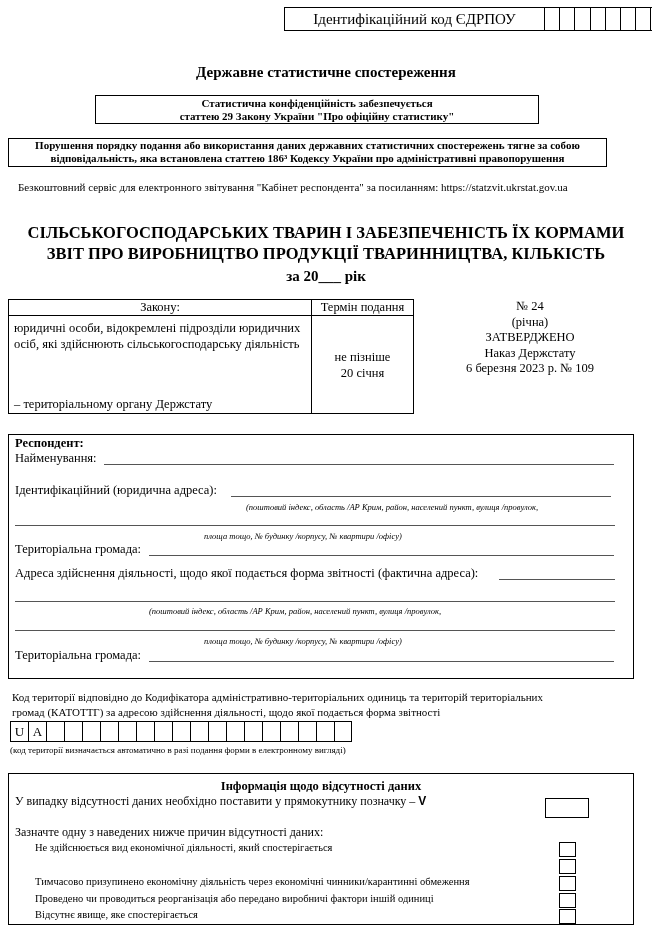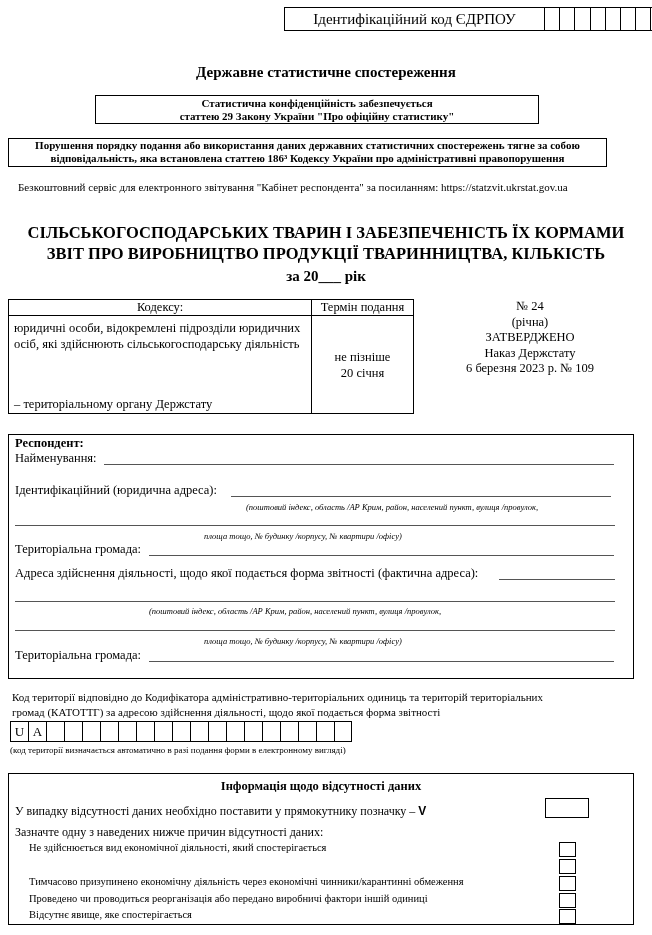--- a/index.html
+++ b/index.html
@@ -42,25 +42,25 @@
   #resp .hint { position: absolute; font-size: 8.5px; font-style: italic; white-space: nowrap; }
 
   .kat-text { left: 12px; top: 690px; font-size: 11px; line-height: 15px; width: 580px; }
   #katottg { left: 10px; top: 721px; display: flex; }
   #katottg .cell { width: 18px; height: 21px; border: 1px solid #000; border-right: none; font-size: 13px; display: flex; align-items: center; justify-content: center; }
   #katottg .cell:last-child { border-right: 1px solid #000; }
   .kat-note { left: 10px; top: 745px; font-size: 9px; }
 
   #info { left: 8px; top: 773px; width: 626px; height: 152px; border: 1.5px solid #000; font-size: 12px; }
   #info .title { position: absolute; left: 0; right: 0; top: 5px; text-align: center; font-weight: bold; font-size: 12.5px; }
-  #info .mark { position: absolute; left: 6px; top: 30px; font-size: 12px; white-space: nowrap; text-align: center; }
+  #info .mark { position: absolute; left: 6px; top: 20px; font-size: 12px; white-space: nowrap; text-align: center; }
   #info .mark b { font-family: "Liberation Sans", sans-serif; font-weight: bold; }
   #info .bigbox { position: absolute; left: 536px; top: 24px; width: 44px; height: 20px; border: 1.5px solid #000; }
   #info .reason-hdr { position: absolute; left: 6px; top: 51px; white-space: nowrap; }
-  #info .reason { position: absolute; left: 20px; font-size: 10.5px; white-space: nowrap; }
+  #info .reason { position: absolute; left: 26px; font-size: 10.5px; white-space: nowrap; }
   #info .cb { position: absolute; left: 550px; width: 17px; height: 15px; border: 1px solid #000; }
 </style>
 </head>
 <body>
 
 <div id="edrpou" class="abs">
   <div class="lbl">Ідентифікаційний код ЄДРПОУ</div>
   <div class="cells">
     <div class="cell"></div>
     <div class="cell"></div>
@@ -88,21 +88,21 @@
 <div class="abs service">Безкоштовний сервіс  для електронного  звітування "Кабінет респондента" за посиланням: https://statzvit.ukrstat.gov.ua</div>
 
 <div class="abs rep-title">
   <div>СІЛЬСЬКОГОСПОДАРСЬКИХ ТВАРИН І ЗАБЕЗПЕЧЕНІСТЬ ЇХ КОРМАМИ</div>
   <div>ЗВІТ ПРО ВИРОБНИЦТВО ПРОДУКЦІЇ ТВАРИННИЦТВА, КІЛЬКІСТЬ</div>
 </div>
 <div class="abs year">за 20___ рік</div>
 
 <div id="subm" class="abs">
   <div class="hdr">
-    <div class="h1">Кодексу:</div>
+    <div class="h1">Закону:</div>
     <div class="h2">Термін подання</div>
   </div>
   <div class="vdiv"></div>
   <div class="who">юридичні особи, відокремлені підрозділи юридичних осіб, які здійснюють сільськогосподарську діяльність</div>
   <div class="to">– територіальному органу Держстату</div>
   <div class="deadline">
     <div>не пізніше</div>
     <div>20 січня</div>
   </div>
 </div>

